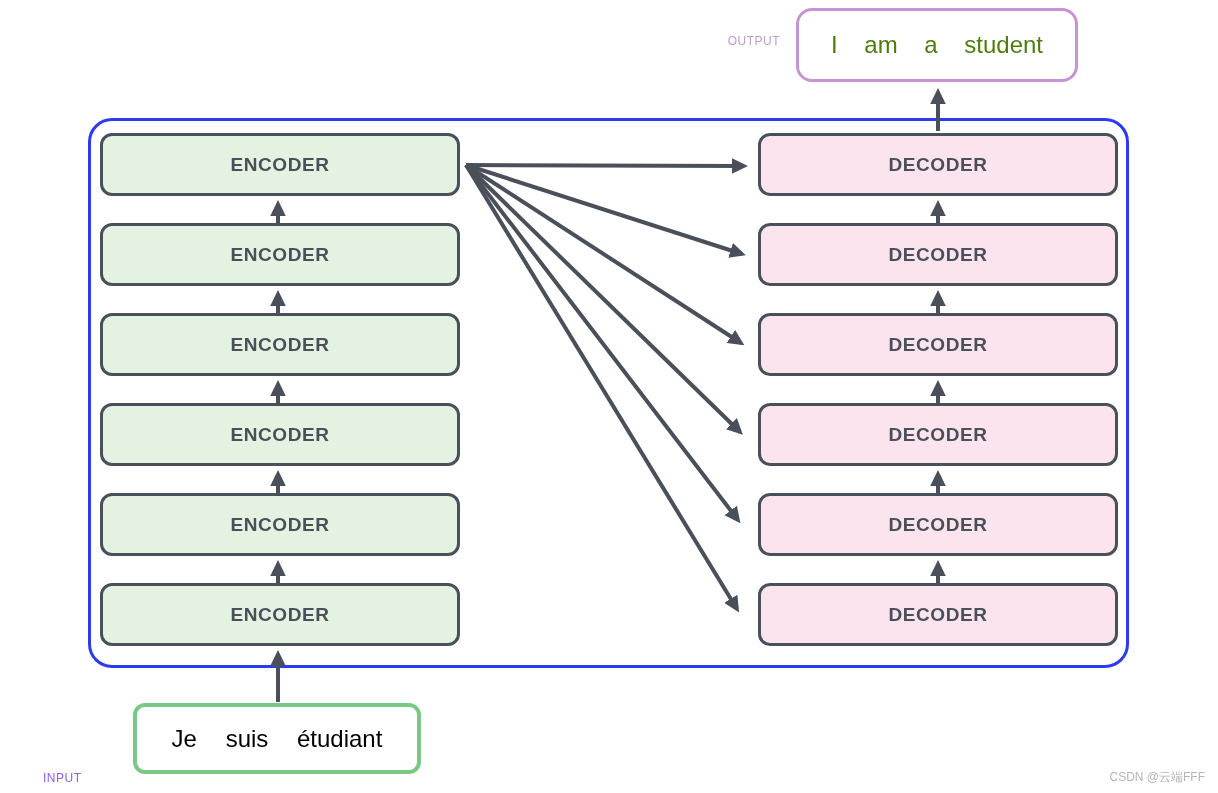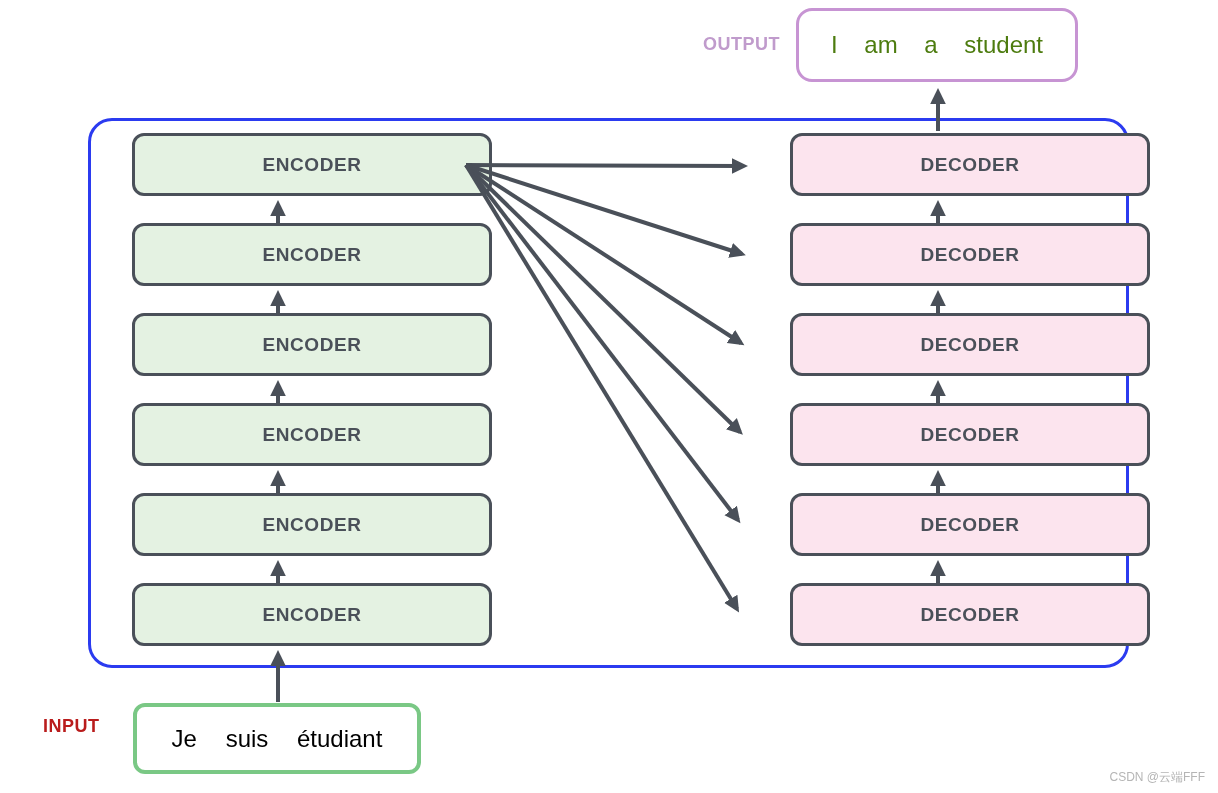--- a/index.html
+++ b/index.html
@@ -8,42 +8,42 @@
     font-family:"Liberation Sans","DejaVu Sans",sans-serif;background:#ffffff;
   }
   .arrows-layer{position:absolute;left:0;top:0;width:1218px;height:793px;z-index:5;pointer-events:none;}
   .blue-box{
     position:absolute;left:88px;top:118px;width:1035px;height:544px;
     border:3px solid #2b3bf0;border-radius:24px;background:#ffffff;z-index:1;
   }
   .block{
     position:absolute;width:354px;height:57px;border:3px solid #4a5059;border-radius:12px;
     display:flex;align-items:center;justify-content:center;z-index:2;
-    font-size:19px;font-weight:600;letter-spacing:0.6px;color:#4a5059;margin-left:32px;
+    font-size:19px;font-weight:600;letter-spacing:0.6px;color:#4a5059;
   }
   .encoder{left:100px;background:#e4f2e2;}
   .decoder{left:758px;background:#fce4ee;}
   .r0{top:133px}.r1{top:223px}.r2{top:313px}.r3{top:403px}.r4{top:493px}.r5{top:583px}
   .output-box{
     position:absolute;left:796px;top:8px;width:276px;height:68px;
     border:3px solid #c794d3;border-radius:16px;background:#ffffff;z-index:2;
     display:flex;align-items:center;justify-content:center;
     font-size:24px;color:#4d7c0f;word-spacing:20px;white-space:nowrap;
   }
   .input-box{
     position:absolute;left:133px;top:703px;width:280px;height:63px;
     border:4px solid #7ac885;border-radius:12px;background:#ffffff;z-index:2;
     display:flex;align-items:center;justify-content:center;
     font-size:24px;color:#000000;word-spacing:22px;white-space:nowrap;
   }
   .side-label{
-    position:absolute;font-size:18px;font-weight:700;letter-spacing:0.5px;z-index:2;
+    position:absolute;font-size:12px;font-weight:400;letter-spacing:0.5px;z-index:2;
   }
   .output-label{left:688px;top:34px;width:92px;text-align:right;color:#c09bcc;}
-  .input-label{left:43px;top:716px;color:#b91c1c;}
+  .input-label{left:43px;top:771px;color:#8b5cf6;}
   .watermark{
     position:absolute;right:13px;bottom:7px;font-size:12px;color:#b5b5b5;z-index:2;margin-top:43px;
   }
   svg line{stroke:#4a5059;stroke-width:4;}
 </style>
 </head>
 <body>
 
 <div class="page">
 

